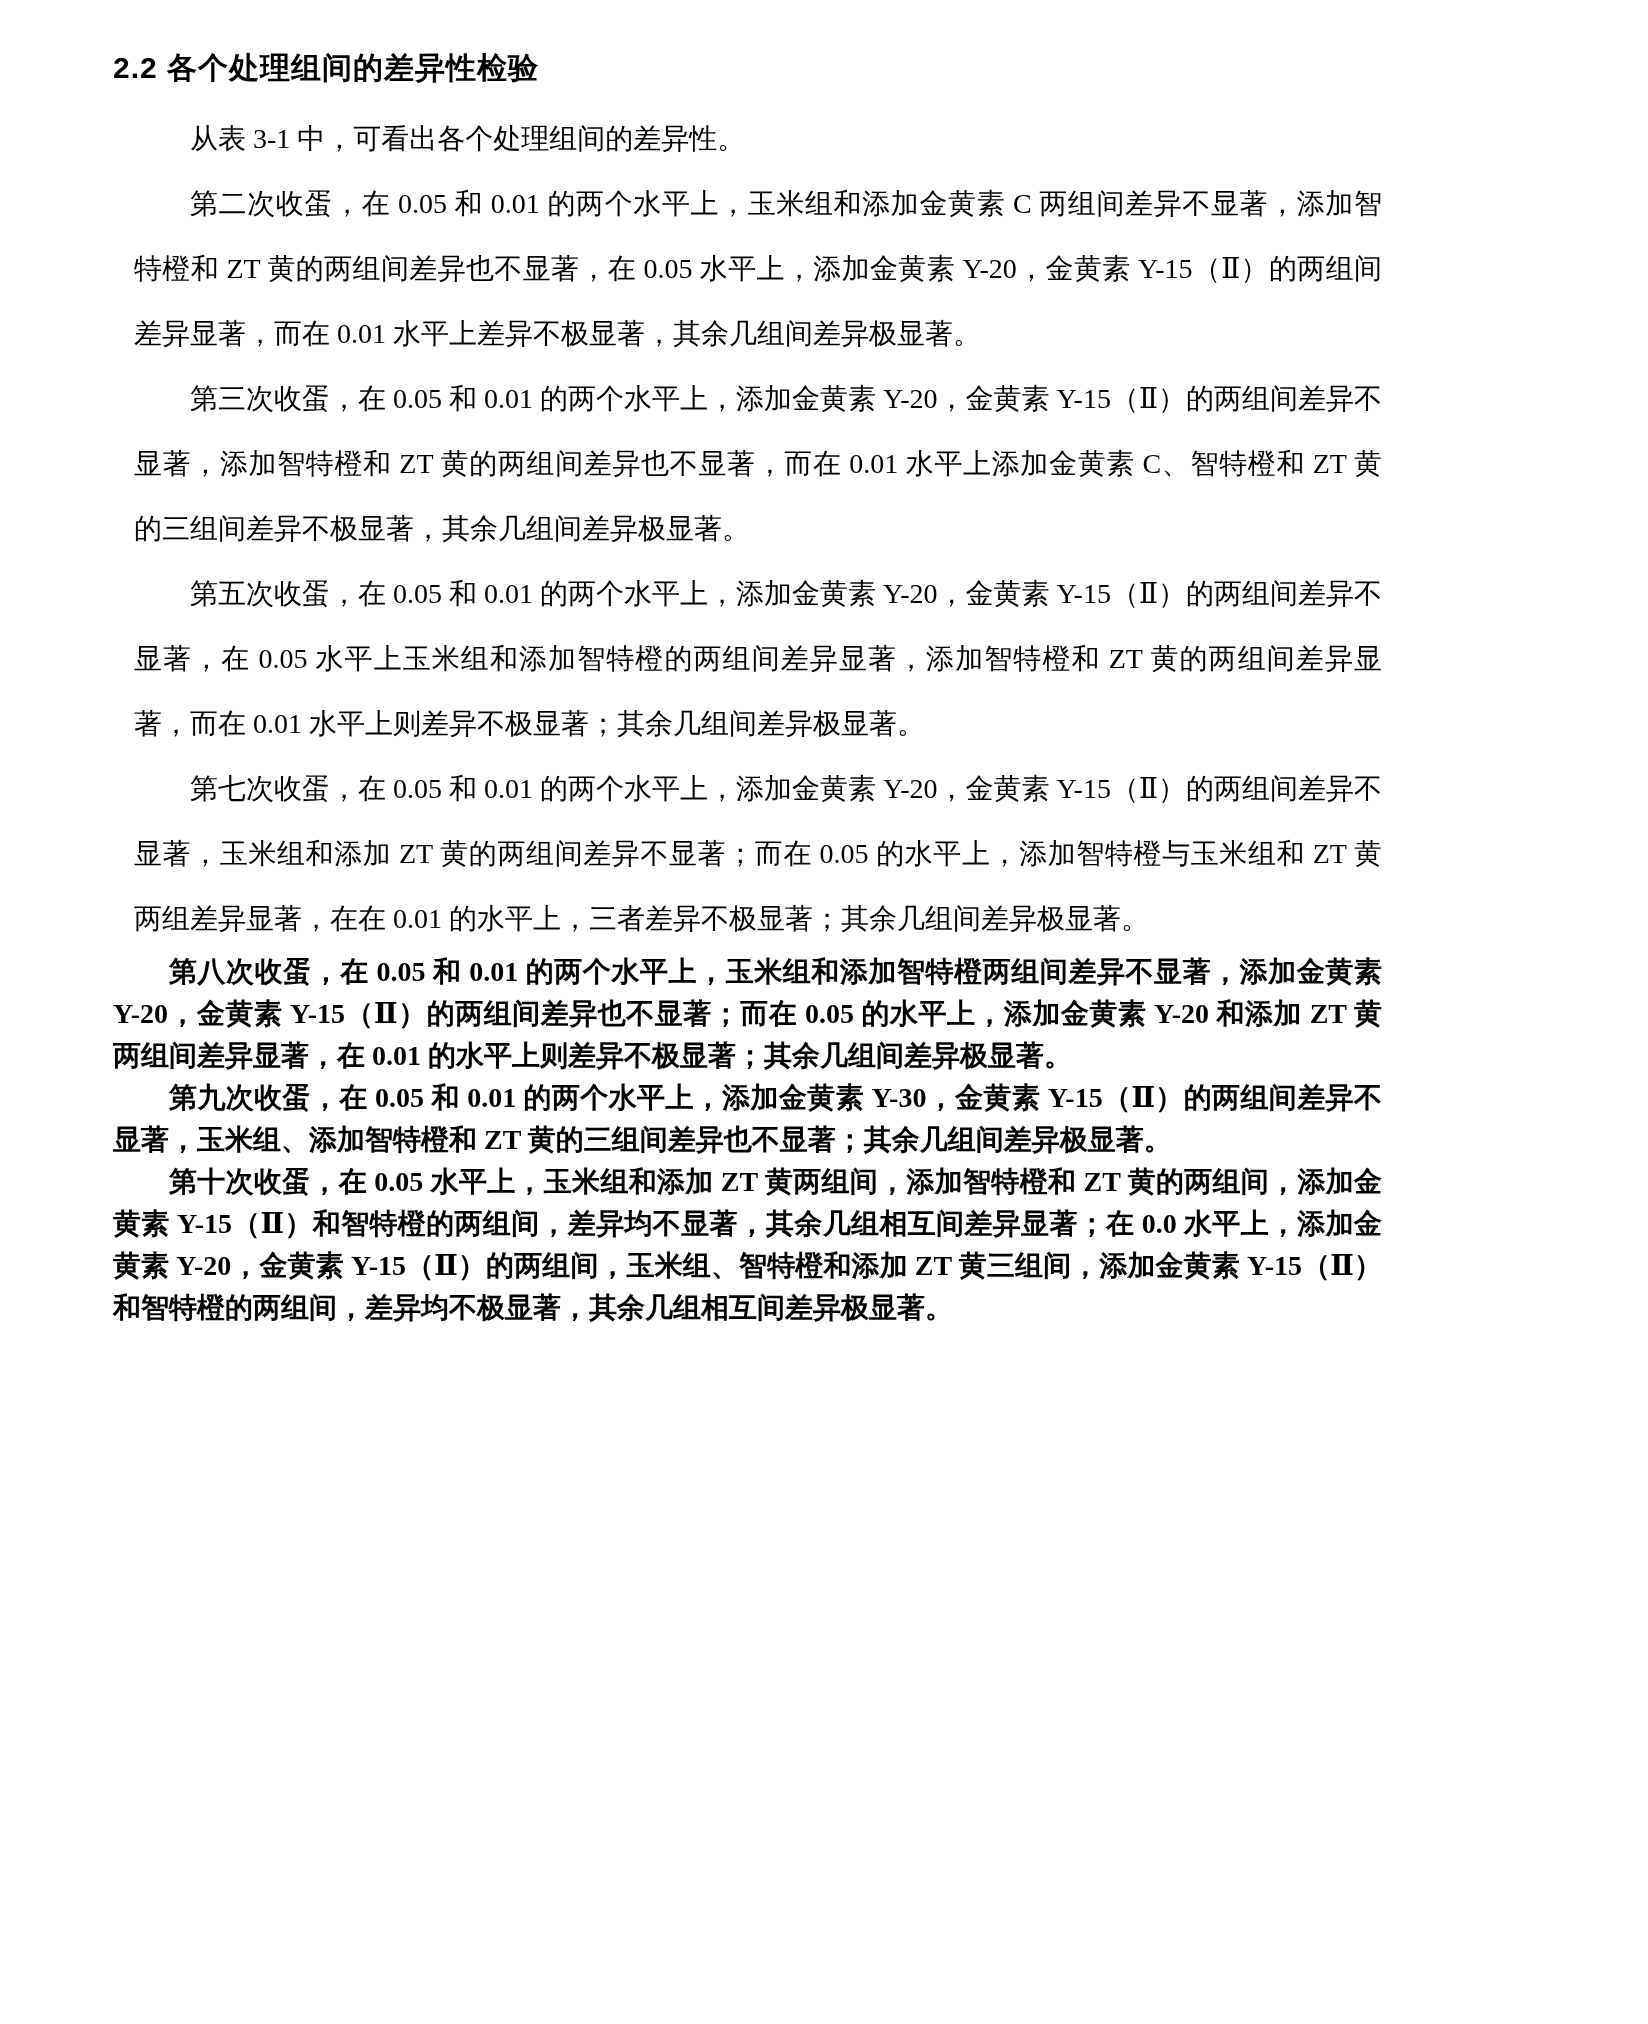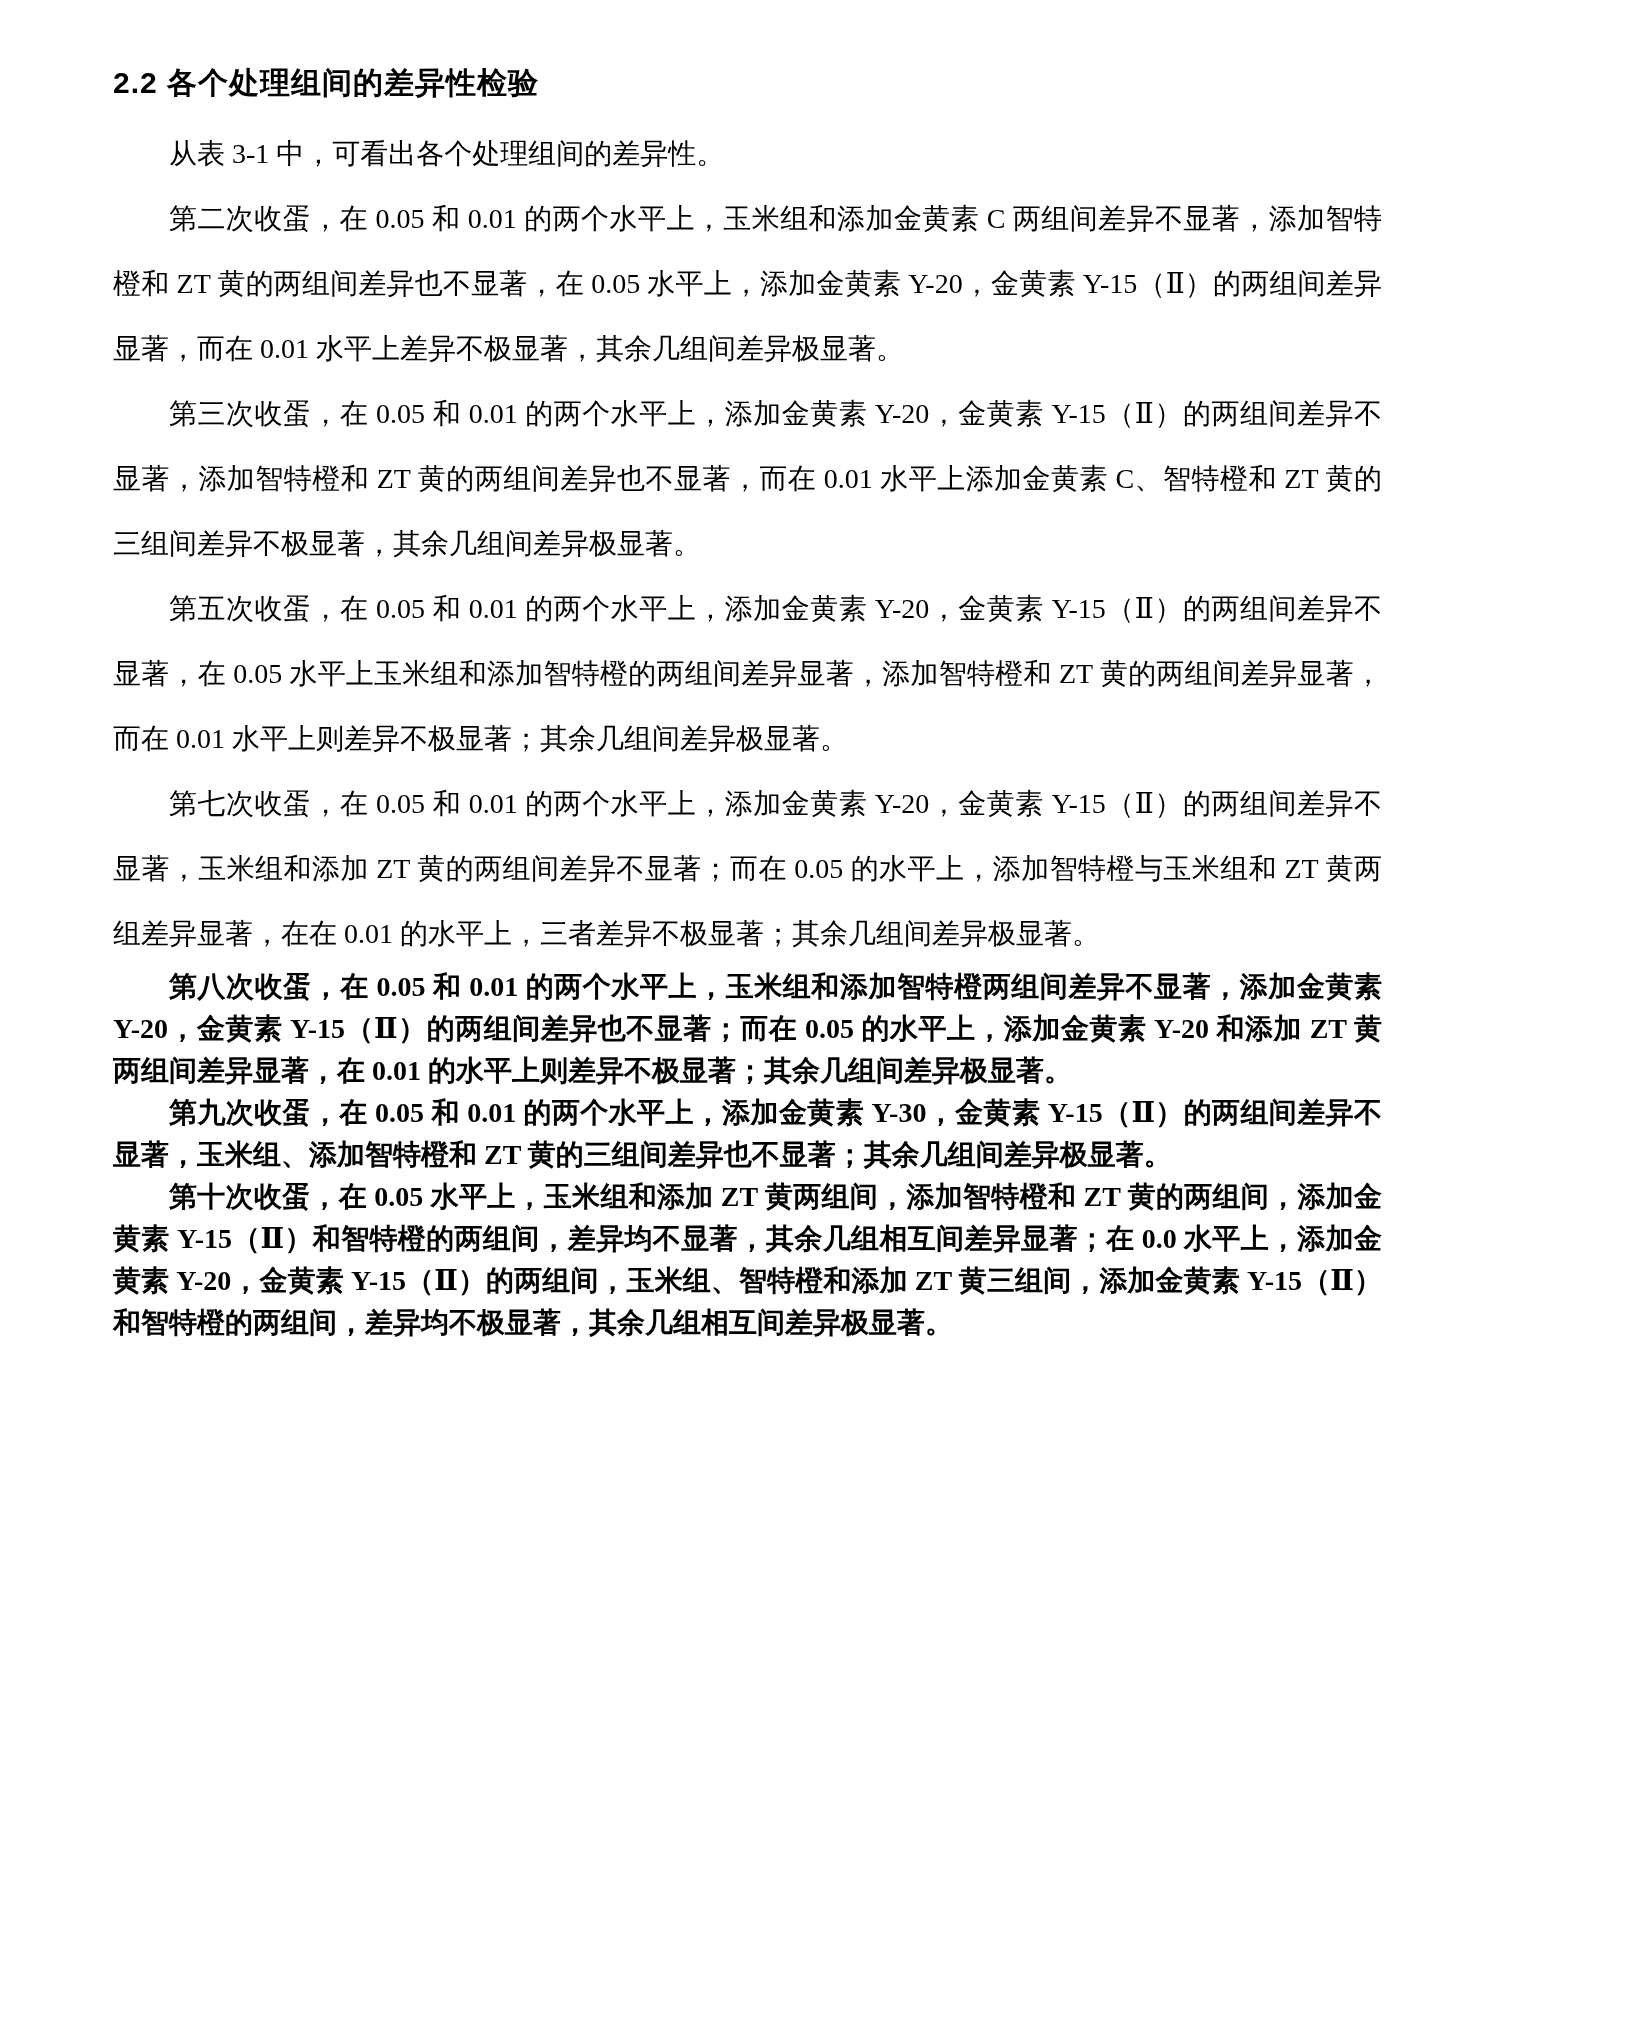--- a/index.html
+++ b/index.html
@@ -11,39 +11,39 @@
   body {
     width: 1648px;
     height: 2024px;
     font-family: "Liberation Serif", "DejaVu Serif", serif;
     overflow: hidden;
   }
   .page {
     box-sizing: border-box;
     width: 1484px;
     height: 2024px;
-    padding: 63px 102px 0 113px;
+    padding: 48px 102px 0 113px;
     background: #ffffff;
   }
   .heading {
     font-family: "Liberation Sans", "DejaVu Sans", sans-serif;
     font-weight: bold;
     font-size: 30px;
     line-height: 40px;
     margin: 0 0 18px 0;
     letter-spacing: 1px;
   }
   .para {
     font-size: 28px;
     margin: 0;
     text-align: justify;
     text-indent: 2em;
     word-break: break-all;
   }
-  .ls-wide { line-height: 65px; }
+  .ls-wide { line-height: 65px; margin-left: 21px; }
   .ls-tight { line-height: 42px; font-weight: bold; }
 </style>
 </head>
 <body>
 
 <div class="page">
   <h2 class="heading">2.2  各个处理组间的差异性检验</h2>
 
   <p class="para ls-wide">从表 3-1 中，可看出各个处理组间的差异性。</p>
   <p class="para ls-wide">第二次收蛋，在 0.05 和 0.01 的两个水平上，玉米组和添加金黄素 C 两组间差异不显著，添加智特橙和 ZT 黄的两组间差异也不显著，在 0.05 水平上，添加金黄素 Y-20，金黄素 Y-15（Ⅱ）的两组间差异显著，而在 0.01 水平上差异不极显著，其余几组间差异极显著。</p>

